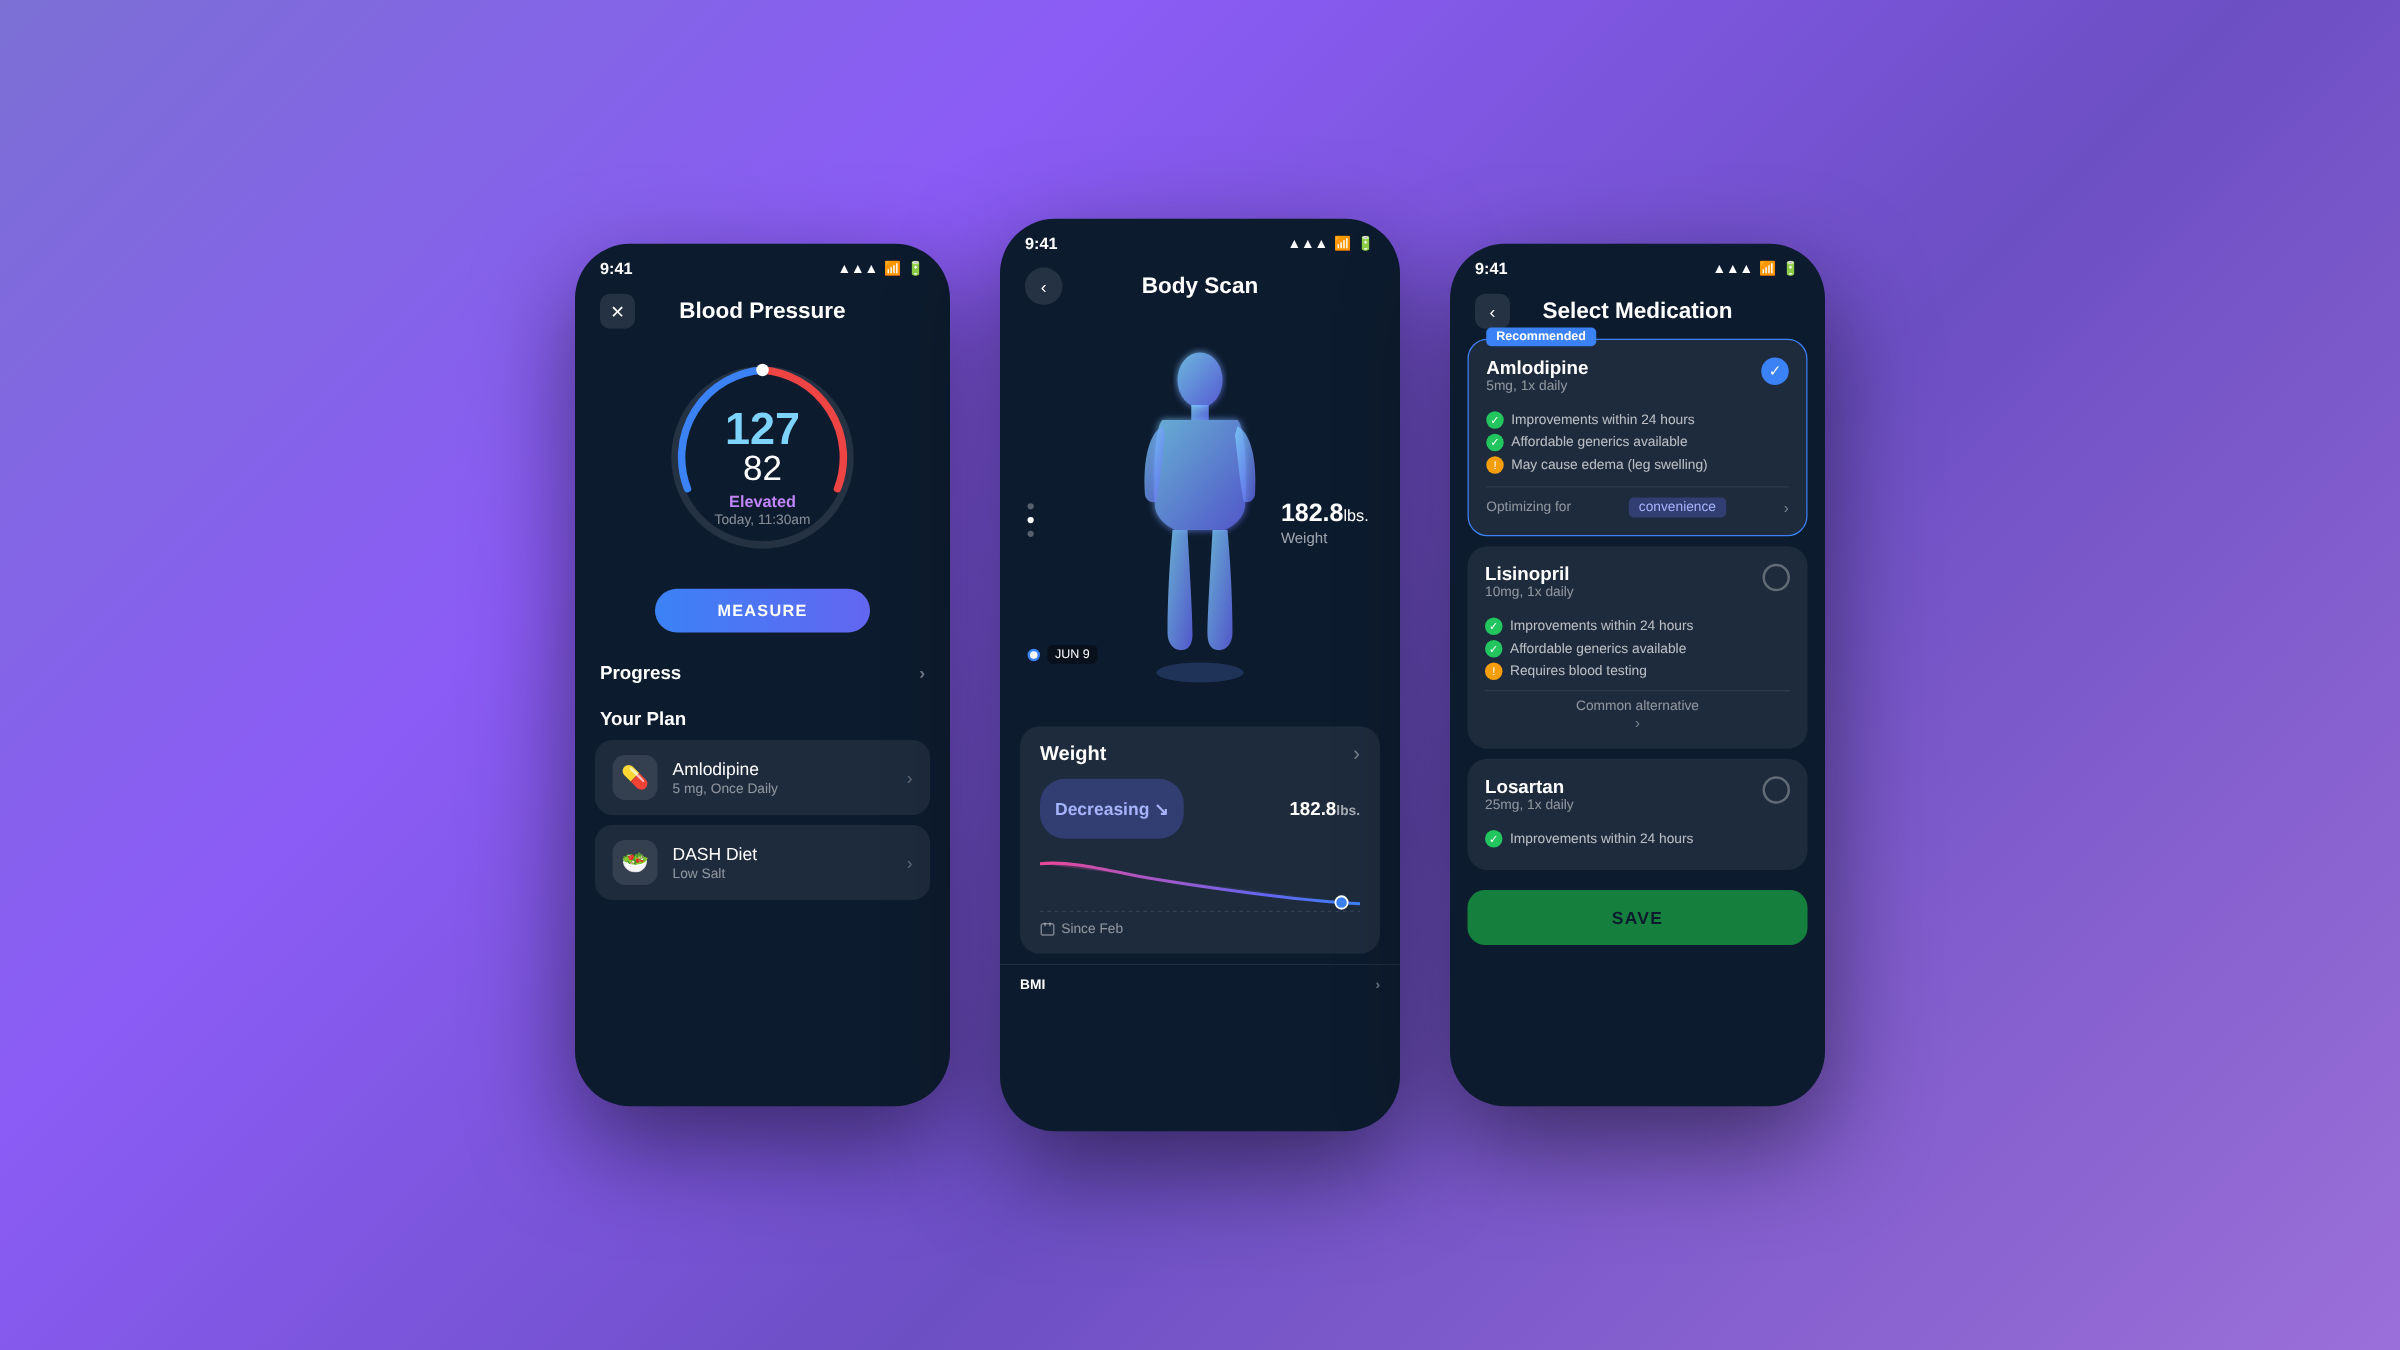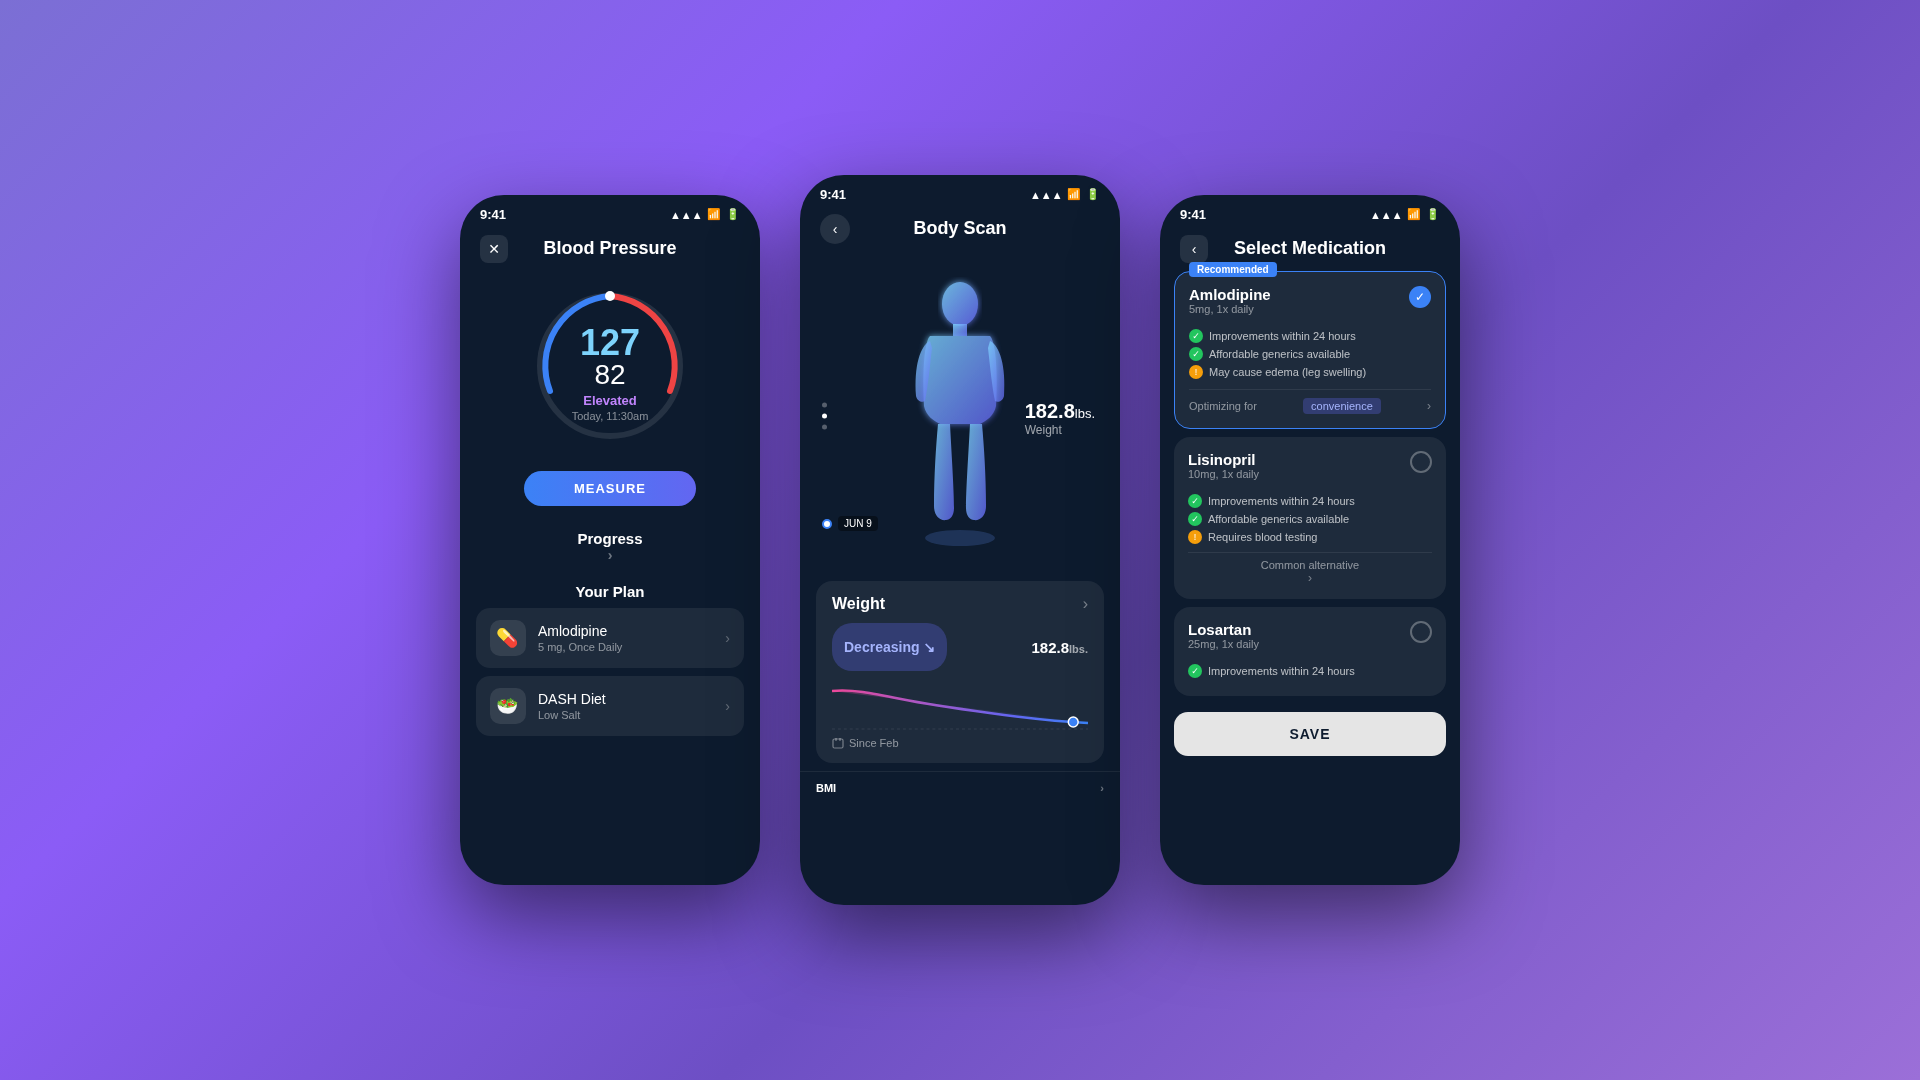--- a/index.html
+++ b/index.html
@@ -124,26 +124,24 @@
       font-weight: 700;
       letter-spacing: 1px;
       cursor: pointer;
       margin-top: 4px;
     }
 
     
     .section-header {
       display: flex;
       justify-content: space-between;
-      align-items: center;
       padding: 12px 20px 8px;
       color: #fff;
       font-size: 15px;
       font-weight: 600;
-      flex-direction: column;
     }
     .section-arrow { color: rgba(255,255,255,0.4); font-size: 14px; }
 
     
     .chart-area {
       padding: 0 20px 8px;
       position: relative;
       height: 80px;
     }
     .normal-label {
@@ -434,21 +432,21 @@
       margin-top: 8px;
       padding-top: 6px;
       border-top: 1px solid rgba(255,255,255,0.08);
       flex-direction: column;
     }
     .common-label { color: rgba(255,255,255,0.5); font-size: 11px; }
 
     
     .save-btn {
       margin: 8px 14px 14px;
-      background: #e5e5e5;
+      background: #15803d;
       color: #0d1b2e;
       border: none;
       border-radius: 14px;
       padding: 14px;
       width: calc(100% - 28px);
       font-size: 14px;
       font-weight: 700;
       letter-spacing: 1px;
       cursor: pointer;
       text-align: center;

